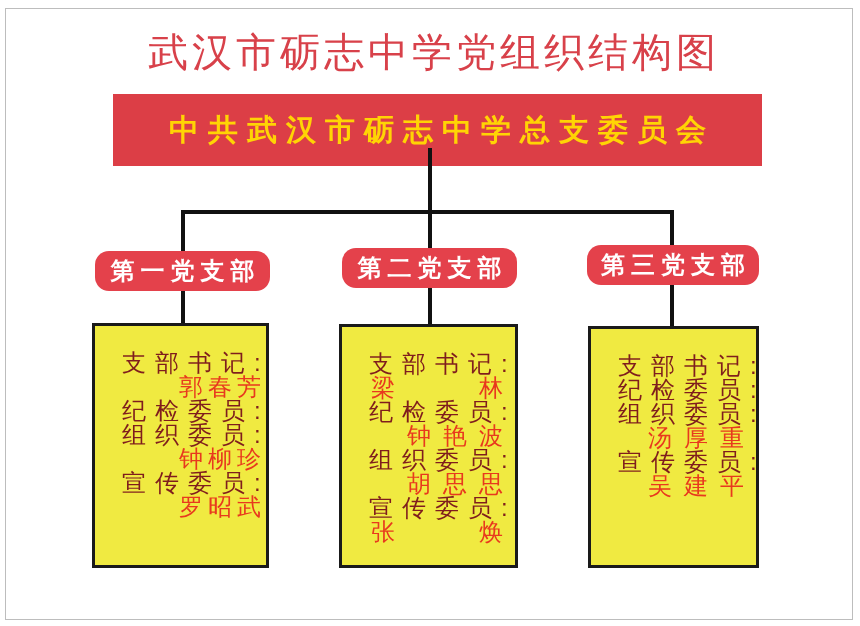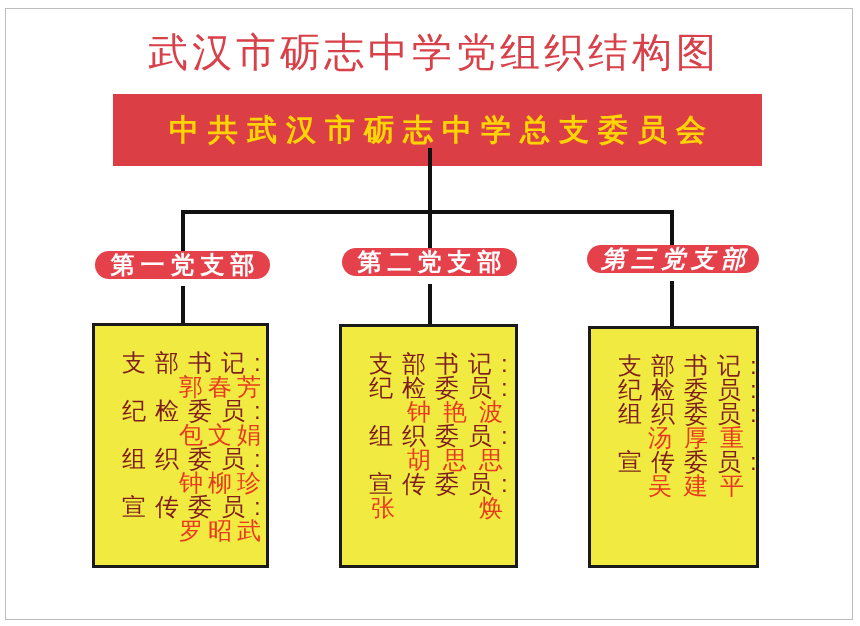--- a/index.html
+++ b/index.html
@@ -28,30 +28,30 @@
   .line{position:absolute;background:#111111;z-index:1;}
   .stem {left:428px;top:148px;width:4px;height:64px;}
   .hline{left:181px;top:210px;width:493px;height:4px;}
   .drop1{left:181px;top:212px;width:4px;height:44px;}
   .drop2{left:428px;top:212px;width:4px;height:44px;}
   .drop3{left:670px;top:212px;width:4px;height:40px;}
   .conn1{left:181px;top:286px;width:4px;height:42px;}
   .conn2{left:428px;top:284px;width:4px;height:44px;}
   .conn3{left:670px;top:281px;width:4px;height:48px;}
   .branch-head{
-    position:absolute;height:28px;background:#e4414b;border-radius:14px;
+    position:absolute;height:40px;background:#e4414b;border-radius:14px;
     display:flex;align-items:center;justify-content:center;z-index:2;
   }
   .branch-head span{
     color:#ffffff;font-size:24px;font-weight:bold;letter-spacing:6px;text-indent:6px;
     white-space:nowrap;
   }
   .bh1{left:95px;top:251px;width:175px;}
   .bh2{left:342px;top:248px;width:175px;}
-  .bh3{left:587px;top:245px;width:172px;font-style:italic;}
+  .bh3{left:587px;top:245px;width:172px;}
   .member-box{
     position:absolute;background:#f0ea41;border:3px solid #1a1a1a;
     box-sizing:border-box;z-index:2;padding:25px 0 0 27px;
   }
   .mb1{left:92px;top:323px;width:177px;height:245px;}
   .mb2{left:339px;top:324px;width:179px;height:244px;}
   .mb3{left:588px;top:326px;width:171px;height:242px;}
   .member-box .role{
     color:#7f1d1d;font-size:24px;line-height:24px;font-weight:500;
     letter-spacing:9px;white-space:nowrap;
@@ -90,29 +90,29 @@
     <span>第二党支部</span>
   </div>
   <div class="branch-head bh3">
     <span>第三党支部</span>
   </div>
 
   <div class="member-box mb1">
     <div class="role">支部书记:</div>
     <div class="person">郭春芳</div>
     <div class="role">纪检委员:</div>
-    <div class="person">包文娟</div>
     <div class="role">组织委员:</div>
     <div class="person">钟柳珍</div>
     <div class="role">宣传委员:</div>
     <div class="person">罗昭武</div>
   </div>
 
   <div class="member-box mb2">
     <div class="role">支部书记:</div>
+    <div class="person">梁　　林</div>
     <div class="role">纪检委员:</div>
     <div class="person">钟艳波</div>
     <div class="role">组织委员:</div>
     <div class="person">胡思思</div>
     <div class="role">宣传委员:</div>
     <div class="person">张　　焕</div>
   </div>
 
   <div class="member-box mb3">
     <div class="role">支部书记:</div>

